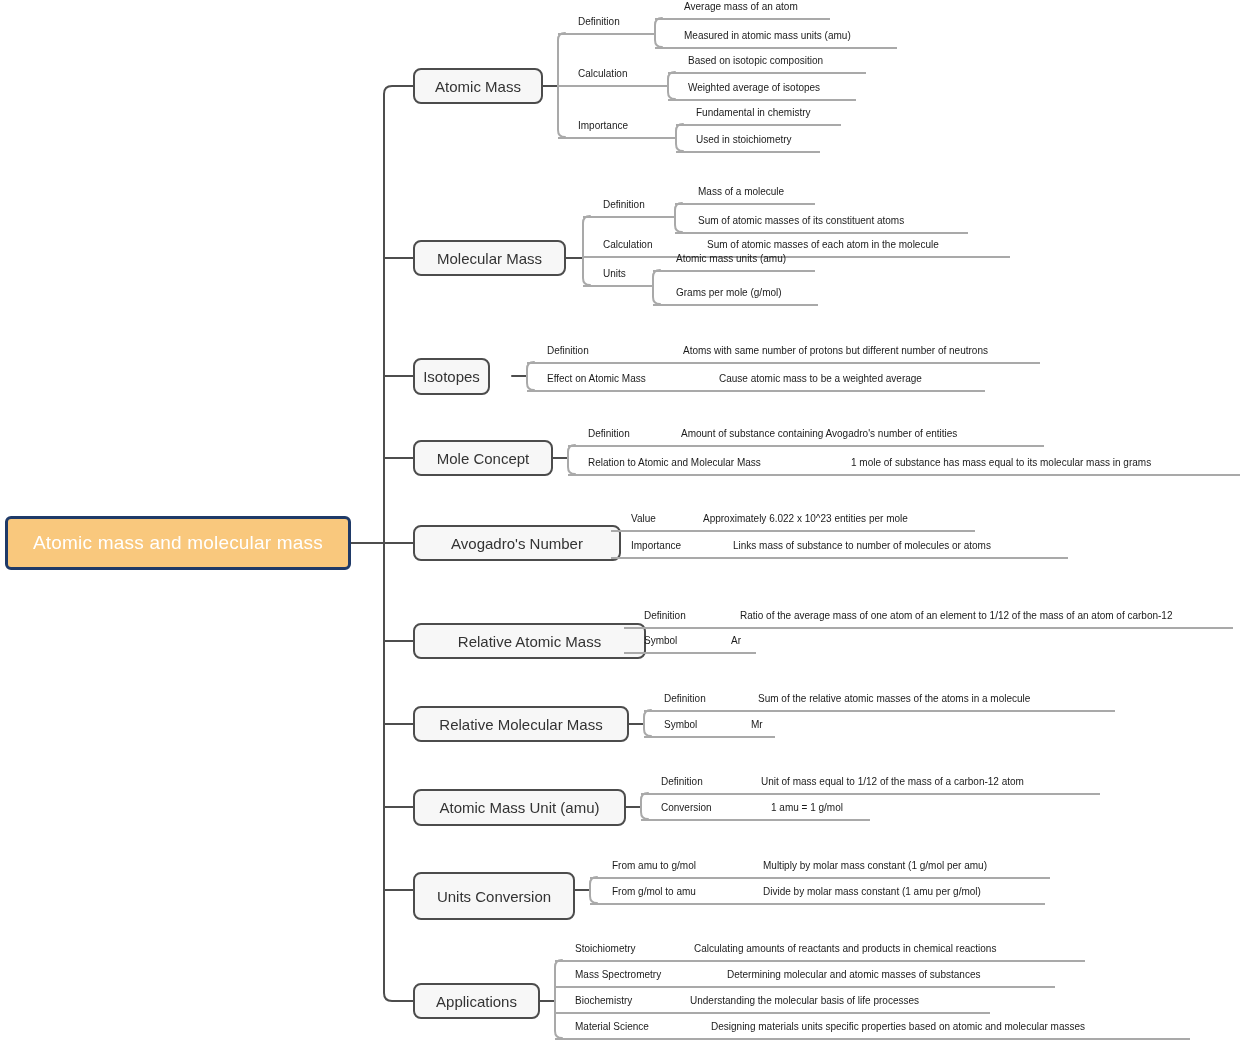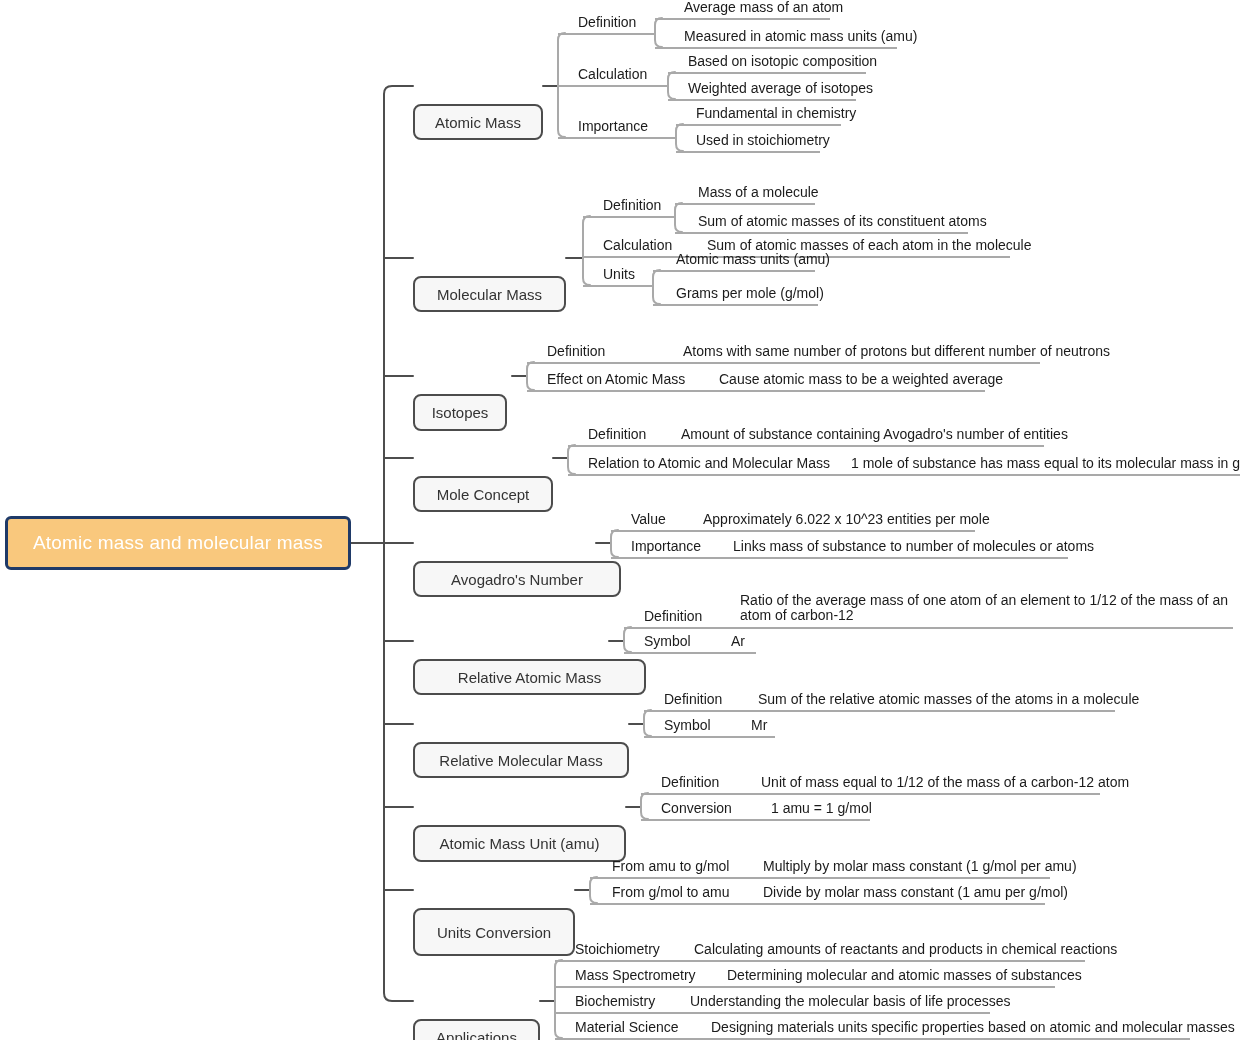--- a/index.html
+++ b/index.html
@@ -10,28 +10,28 @@
   svg.wires{position:absolute;left:0;top:0;pointer-events:none;}
   .root-node{
     position:absolute;left:5px;top:516px;width:346px;height:54px;
     background:#F9C87D;border:3px solid #1F3A68;border-radius:6px;
     box-sizing:border-box;display:flex;align-items:center;justify-content:center;
     color:#ffffff;font-size:19px;letter-spacing:.2px;
   }
   .topic{
     position:absolute;background:#F7F7F7;border:2px solid #4C4C4C;border-radius:8px;
     box-sizing:border-box;display:flex;align-items:center;justify-content:center;
-    color:#333333;font-size:15px;white-space:nowrap;margin-top:36px;
+    color:#333333;font-size:15px;white-space:nowrap;
   }
   .row{
     position:absolute;height:18px;border-bottom:2px solid #A9A9A9;
   }
   .row > span{
     position:absolute;bottom:4px;white-space:nowrap;
-    font-size:14px;color:#1B1B1B;line-height:14px;
+    font-size:10px;color:#1B1B1B;line-height:14px;
   }
   .row > span.wrap{
     white-space:normal;width:500px;line-height:15px;
   }
 </style>
 </head>
 <body>
 
 <div class="stage">
 
@@ -59,21 +59,21 @@
          M651 710 Q644 710 644 717 V729 Q644 736 651 736
          M648 793 Q641 793 641 800 V812 Q641 819 648 819
          M597 877 Q590 877 590 884 V896 Q590 903 597 903
          M562 960 Q555 960 555 967 V1031 Q555 1038 562 1038"></path>
   </svg>
 
   <div class="root-node">Atomic mass and molecular mass</div>
 
   <div class="topic" style="left:413px;top:68px;width:130px;height:36px">Atomic Mass</div>
   <div class="topic" style="left:413px;top:240px;width:153px;height:36px">Molecular Mass</div>
-  <div class="topic" style="left:413px;top:358px;width:94px;height:37px">Isotopes</div>
+  <div class="topic" style="left:413px;top:358px;width:77px;height:37px">Isotopes</div>
   <div class="topic" style="left:413px;top:440px;width:140px;height:36px">Mole Concept</div>
   <div class="topic" style="left:413px;top:525px;width:208px;height:36px">Avogadro's Number</div>
   <div class="topic" style="left:413px;top:623px;width:233px;height:36px">Relative Atomic Mass</div>
   <div class="topic" style="left:413px;top:706px;width:216px;height:36px">Relative Molecular Mass</div>
   <div class="topic" style="left:413px;top:789px;width:213px;height:37px">Atomic Mass Unit (amu)</div>
   <div class="topic" style="left:413px;top:872px;width:162px;height:48px">Units Conversion</div>
   <div class="topic" style="left:413px;top:983px;width:127px;height:36px">Applications</div>
 
   <div class="row" style="left:558px;top:15px;width:97px">
       <span style="left:20px">Definition</span>

